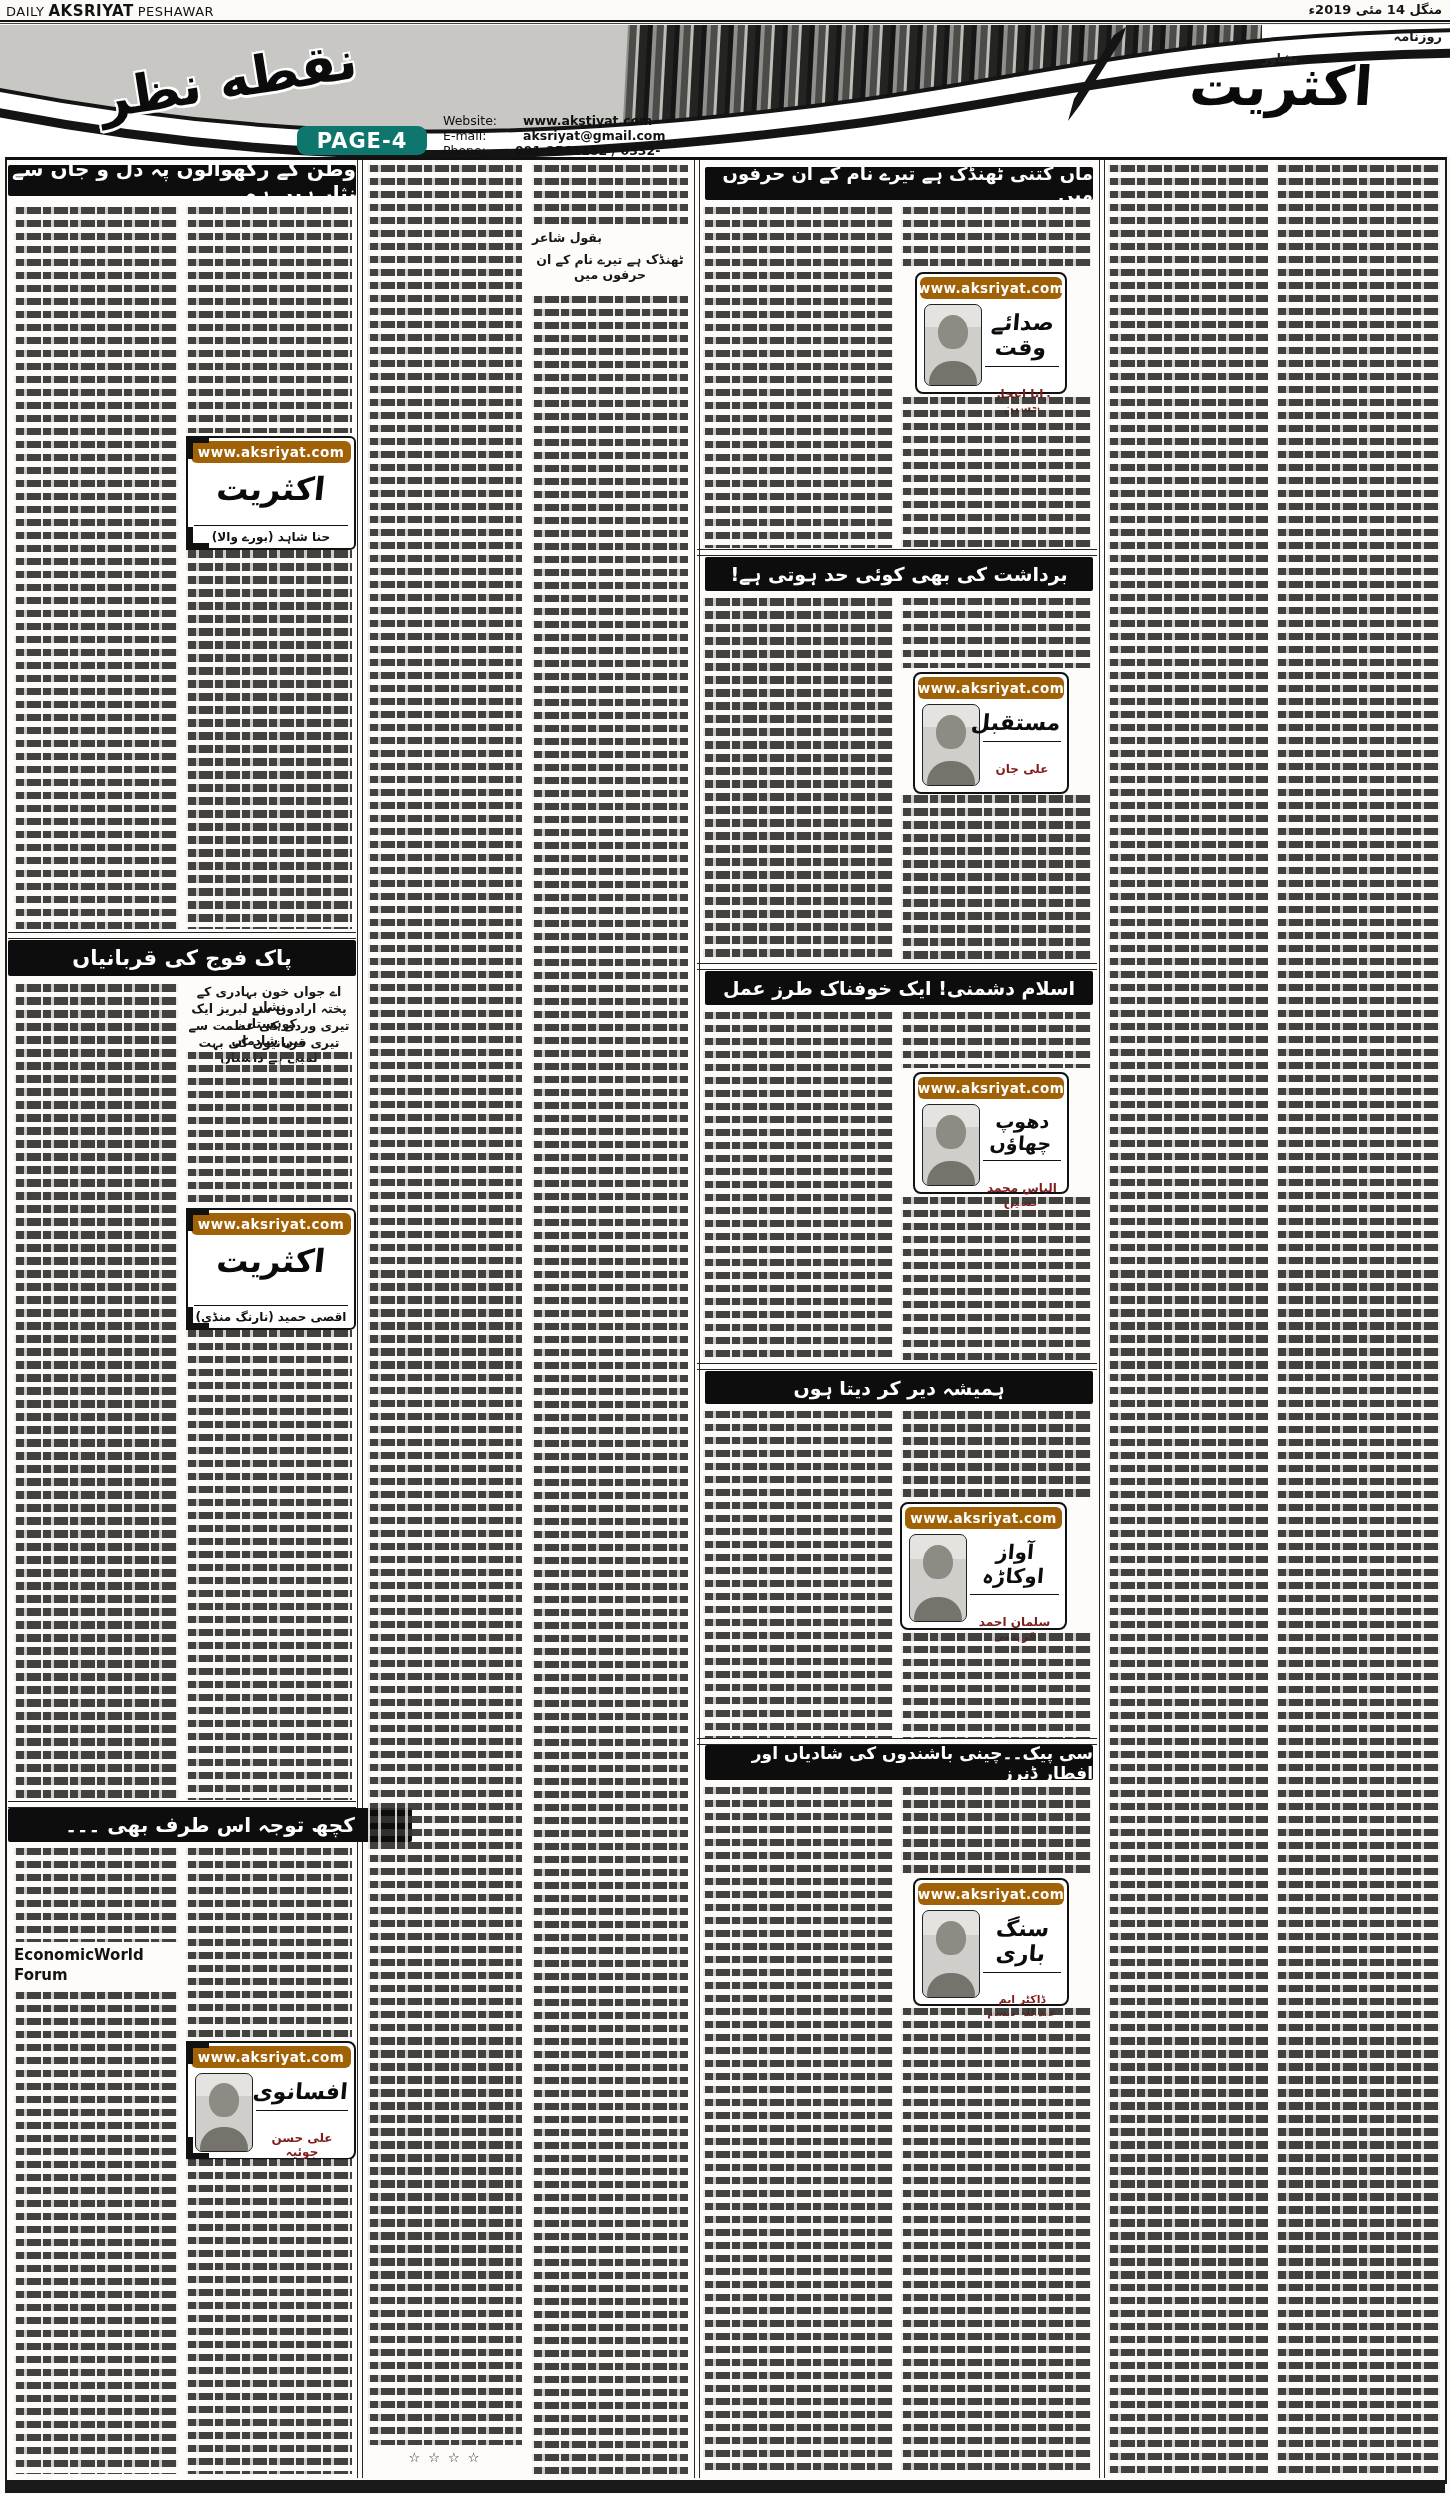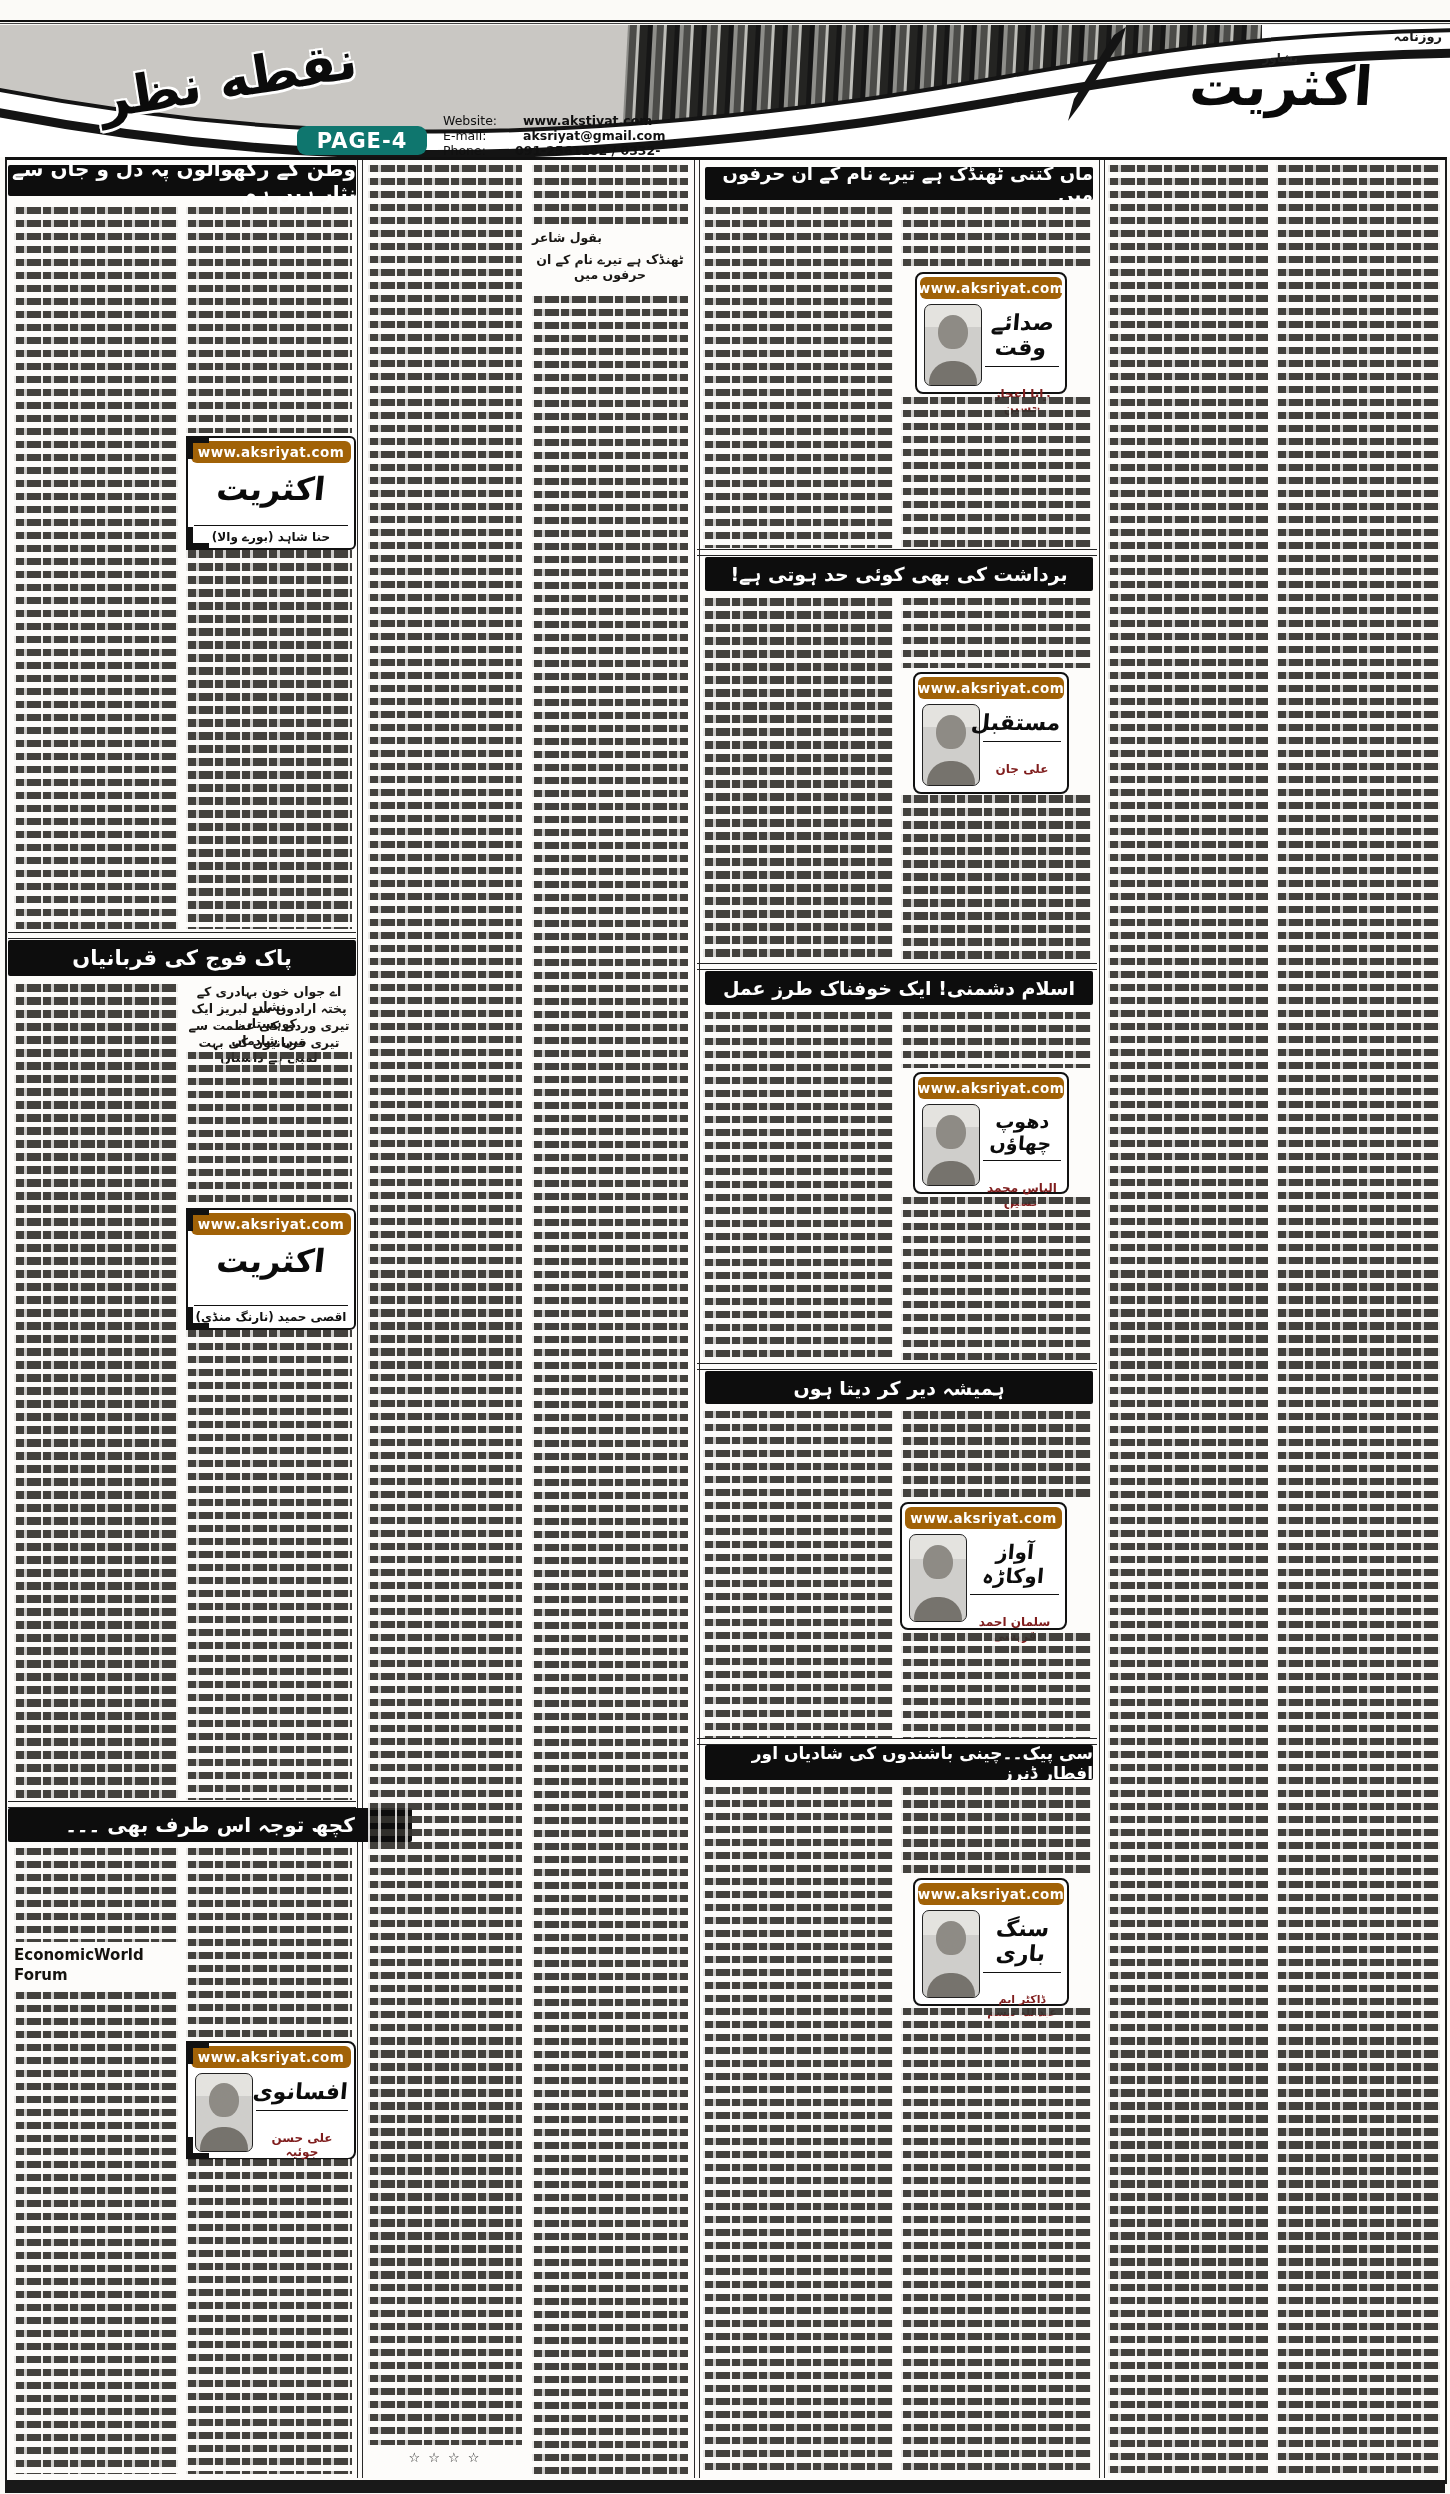--- a/index.html
+++ b/index.html
@@ -65,20 +65,28 @@
   .verse{position:absolute;direction:rtl;text-align:center;font-size:12.5px;font-weight:600;color:#191714;}
   .vintro{position:absolute;direction:rtl;text-align:left;font-size:12.5px;font-weight:600;color:#191714;}
   .latin{position:absolute;font-size:15px;font-weight:700;color:#15130f;line-height:20px;background:#fdfcfa;}
   .stars{position:absolute;text-align:center;font-size:13px;color:#222;letter-spacing:2px;}
 </style>
 </head>
 <body>
 
 <div id="paper">
 
+  <div class="topstrip">
+    <div class="brand">
+      <span class="b1">DAILY</span>
+      <span class="b2">AKSRIYAT</span>
+      <span class="b3">PESHAWAR</span>
+    </div>
+    <div class="date">منگل 14 مئی 2019ء</div>
+  </div>
   <div class="toprule1"></div>
   <div class="toprule2"></div>
 
   <div class="masthead">
     <svg width="1450" height="132" viewBox="0 0 1450 132">
       <defs>
         <clipPath id="above">
           <path d="M-20,72 C260,128 520,132 860,86 C1060,58 1180,20 1470,16 L1470,-10 L-20,-10 Z"></path>
         </clipPath>
         <pattern id="books" width="27" height="132" patternUnits="userSpaceOnUse">

